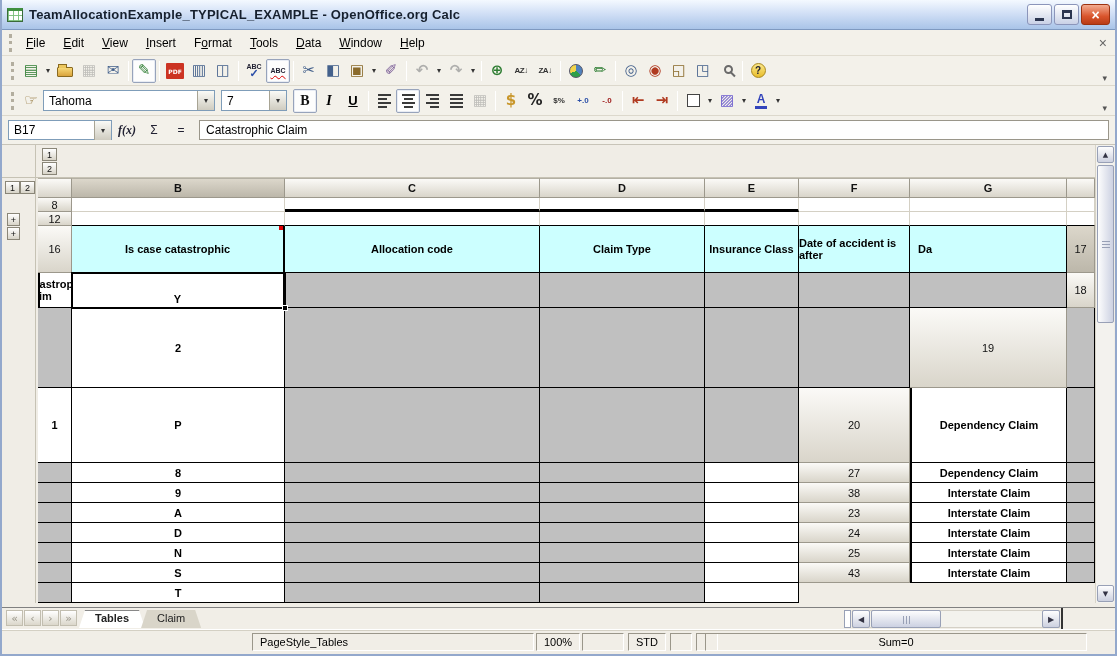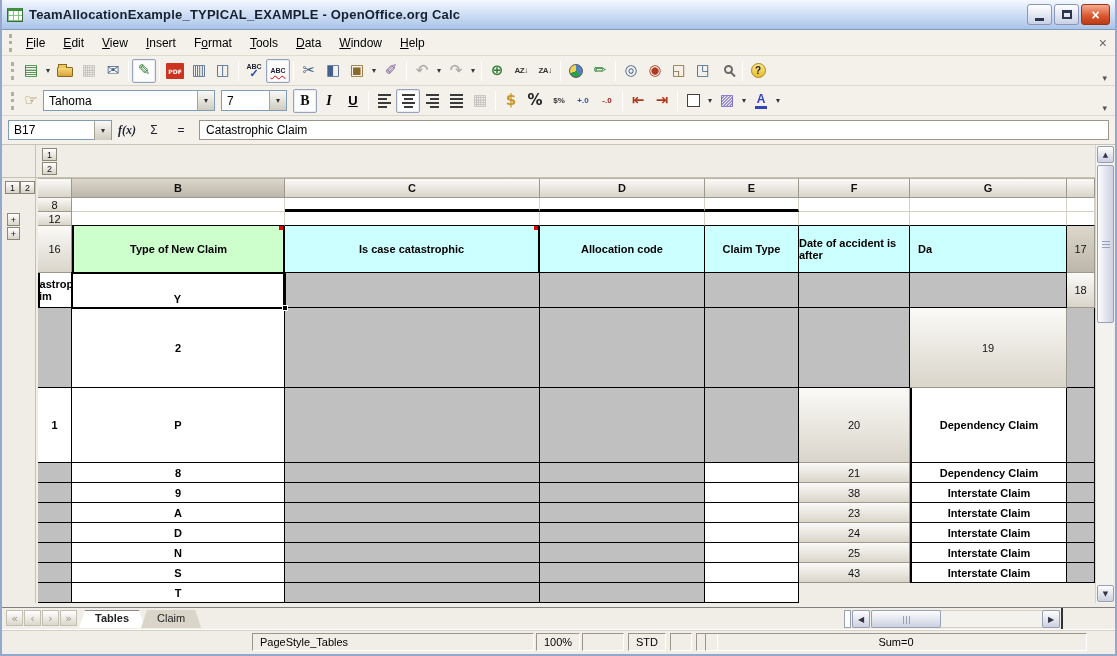--- a/index.html
+++ b/index.html
@@ -403,30 +403,27 @@
       <div class="rh">12</div>
       <div class="c e tb"></div>
       <div class="c e tb"></div>
       <div class="c e tb"></div>
       <div class="c e tb"></div>
       <div class="c e tb"></div>
       <div class="c e tb"></div>
       <div class="c e tb"></div>
 
       <div class="rh">16</div>
-      <div class="c grn bl2 r2">
-          <span>Type of New Claim</span>
-          <i class="cm"></i>
-        </div>
       <div class="c cyn r2">
           <span>Is case catastrophic</span>
           <i class="cm"></i>
         </div>
       <div class="c cyn">Allocation code</div>
       <div class="c cyn">Claim Type</div>
+      <div class="c cyn">Insurance Class</div>
       <div class="c cyn">Date of accident is after</div>
       <div class="c cyn clipL">Da</div>
 
       <div class="rh hl">17</div>
       <div class="c wht bl2">Catastrophic Claim</div>
       <div class="c wht bot r2">Y</div>
       <div class="c gy"></div>
       <div class="c gy"></div>
       <div class="c gy"></div>
       <div class="c gy"></div>
@@ -450,21 +447,21 @@
 
       <div class="rh">20</div>
       <div class="c wht bl2">Dependency Claim</div>
       <div class="c gy"></div>
       <div class="c gy"></div>
       <div class="c wht">8</div>
       <div class="c gy"></div>
       <div class="c gy"></div>
       <div class="c wht"></div>
 
-      <div class="rh">21</div>
+      <div class="rh">27</div>
       <div class="c wht bl2">Dependency Claim</div>
       <div class="c gy"></div>
       <div class="c gy"></div>
       <div class="c wht">9</div>
       <div class="c gy"></div>
       <div class="c gy"></div>
       <div class="c wht"></div>
 
       <div class="rh">38</div>
       <div class="c wht bl2">Interstate Claim</div>

